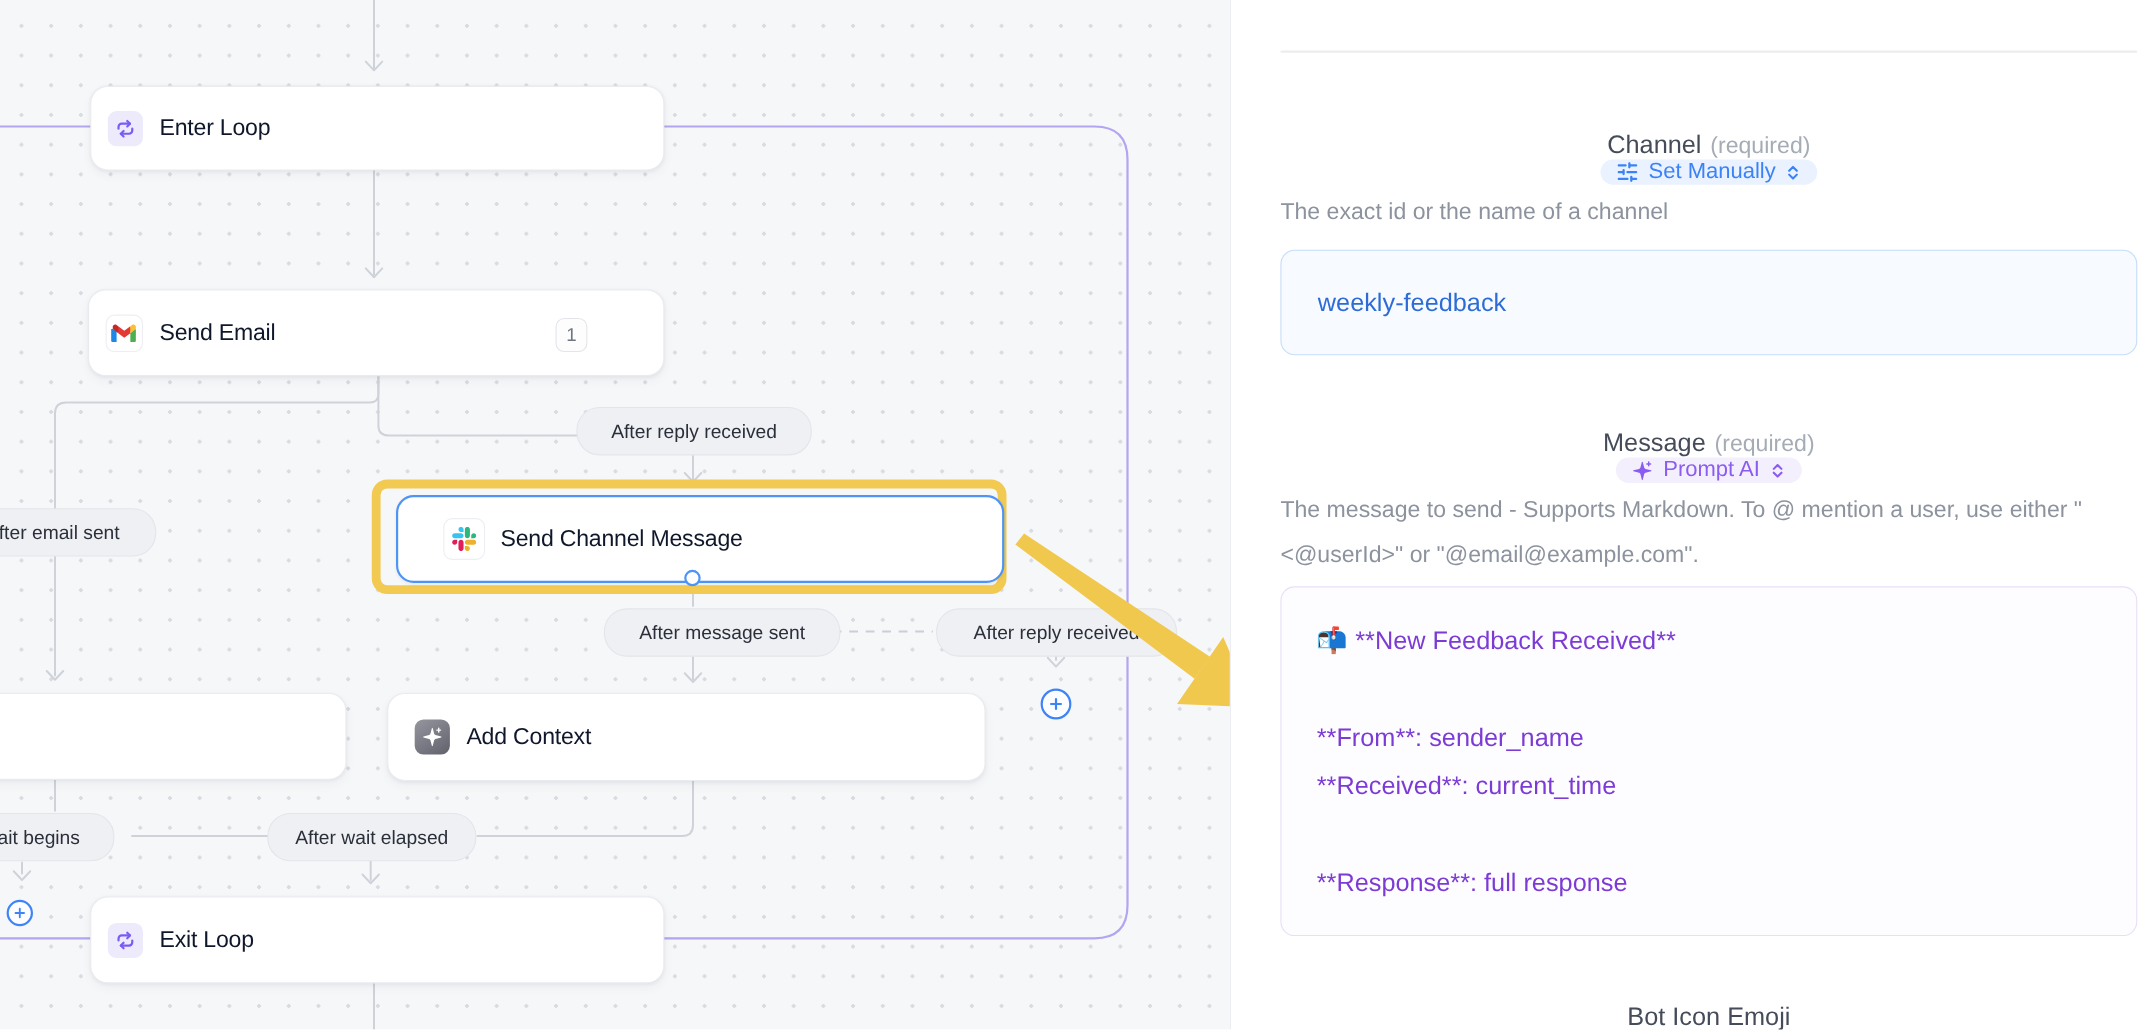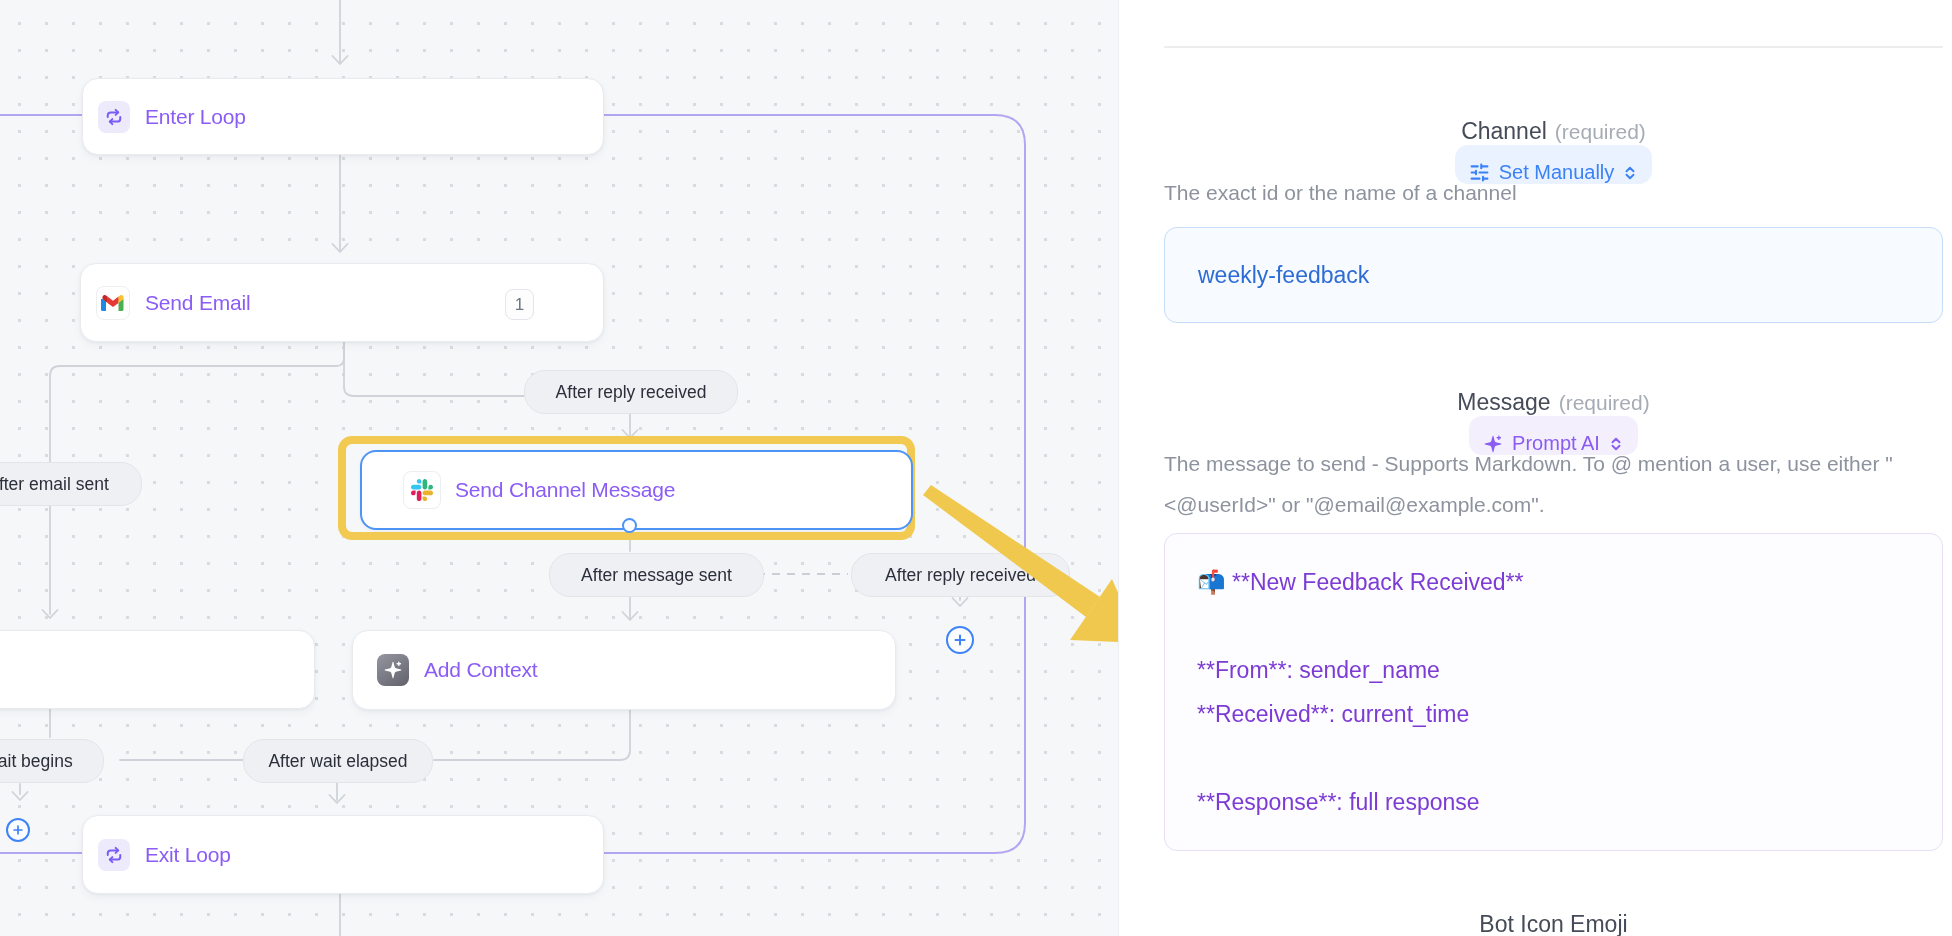--- a/index.html
+++ b/index.html
@@ -8,21 +8,21 @@
 
   
   .canvas{position:absolute;left:0;top:0;width:1118px;height:936px;overflow:hidden;
           background-color:#f6f7f9;
           background-image:radial-gradient(circle,#d9dbe0 1.6px,transparent 1.6px);
           background-size:27px 27px;background-position:6px 10px;}
   .connectors{position:absolute;left:0;top:0;z-index:1;}
   .node{position:absolute;background:#fff;border:1px solid #e9ebef;border-radius:16px;
         box-shadow:0 1px 3px rgba(30,35,48,.05),0 4px 10px rgba(30,35,48,.04);
         display:flex;align-items:center;z-index:3;}
-  .node-label{font-size:21px;font-weight:500;color:#8b5cf6;letter-spacing:-.2px;}
+  .node-label{font-size:21px;font-weight:500;color:#0f172a;letter-spacing:-.2px;}
   .icon-box{width:32px;height:32px;border-radius:8px;display:flex;align-items:center;justify-content:center;
             margin:0 15px 0 15px;flex:0 0 auto;}
   .icon-loop{background:#edeafc;}
   .icon-white{background:#fff;border:1px solid #eceef2;}
   .icon-grad{background:linear-gradient(145deg,#95969f,#60616b);}
   .badge{position:absolute;left:505px;top:289px;width:27px;height:29px;background:#fdfdfe;
          border:1px solid #e3e5ea;border-radius:8px;color:#6f7683;font-size:17px;
          display:flex;align-items:center;justify-content:center;z-index:4;}
   .pill{position:absolute;height:42px;background:#eef0f3;border:1px solid #e3e5e9;border-radius:21px;
         display:flex;align-items:center;justify-content:center;font-size:17.5px;color:#2b2f3a;
@@ -40,21 +40,21 @@
   .panel{position:absolute;left:1118px;top:0;width:834px;height:936px;background:#ffffff;
          border-left:1px solid #ecedf1;}
   .panel-content{position:absolute;left:45px;top:0;width:779px;}
   .divider{margin-top:46px;height:2px;background:#ededf0;border-radius:1px;}
   .field-row{display:flex;align-items:center;justify-content:space-between;height:46px;flex-direction:column;}
   .row-channel{margin-top:70px;}
   .row-message{margin-top:66px;}
   .row-bot{margin-top:60px;}
   .f-head{font-size:23px;font-weight:500;color:#454b58;}
   .f-req{font-size:21px;font-weight:400;color:#a6acb6;margin-left:8px;}
-  .mode-btn{display:flex;align-items:center;gap:9px;height:46px;padding:16px 15px 0 14px;
+  .mode-btn{display:flex;align-items:center;gap:9px;height:46px;padding:0 15px 0 14px;
             border-radius:13px;font-size:20px;font-weight:500;cursor:pointer;border:none;}
   .btn-blue{background:#e9f2fe;color:#3b82f6;}
   .btn-purple{background:#f4effd;color:#8a5cf1;}
   .btn-green{background:#eaf6ec;color:#4e9e5c;}
   .f-desc{margin-top:8px;font-size:21px;color:#8d939e;line-height:41px;}
   .f-desc u, .f-desc .ulink{text-underline-offset:3px;margin-top:15px;}
   .input-box{margin-top:14px;height:96px;box-sizing:border-box;background:#f7faff;
              border:1.5px solid #c5ddf9;border-radius:13px;display:flex;align-items:center;
              padding-left:33px;font-size:23px;color:#2d6cd6;}
   .msg-box{margin-top:8px;box-sizing:border-box;background:#fdfcff;border:1.5px solid #e8dff7;

